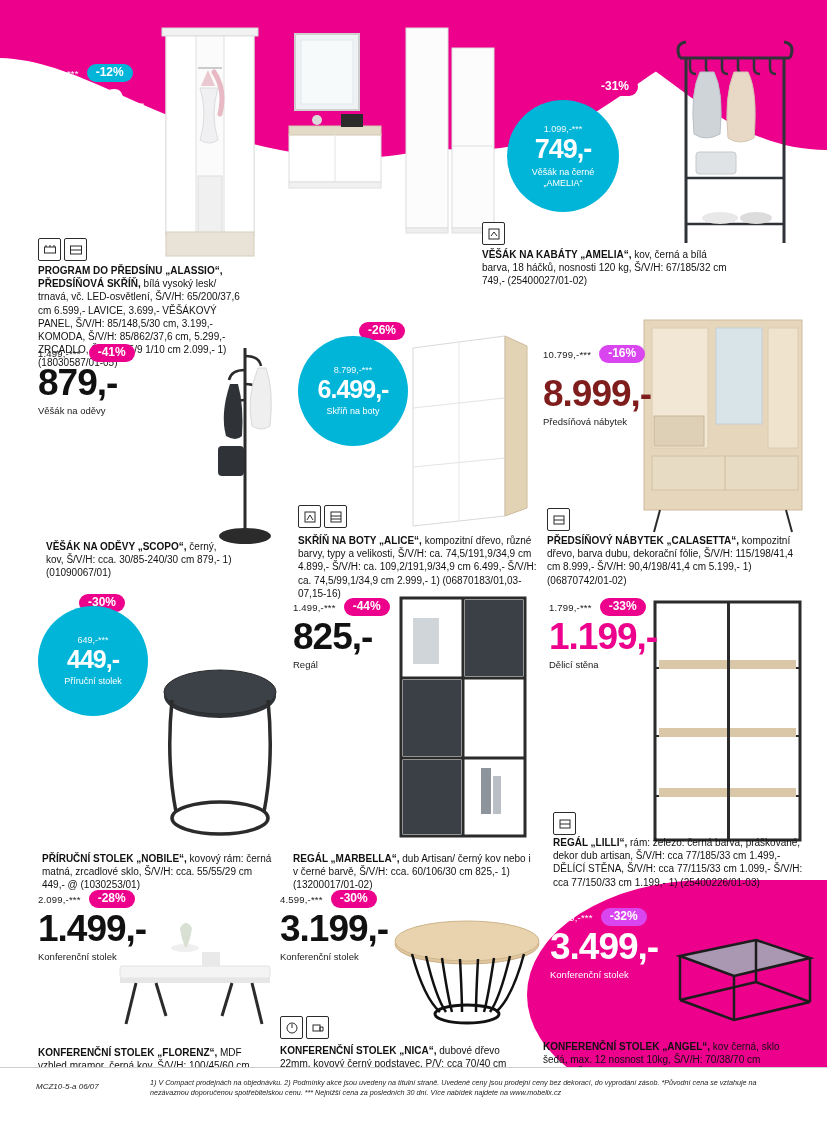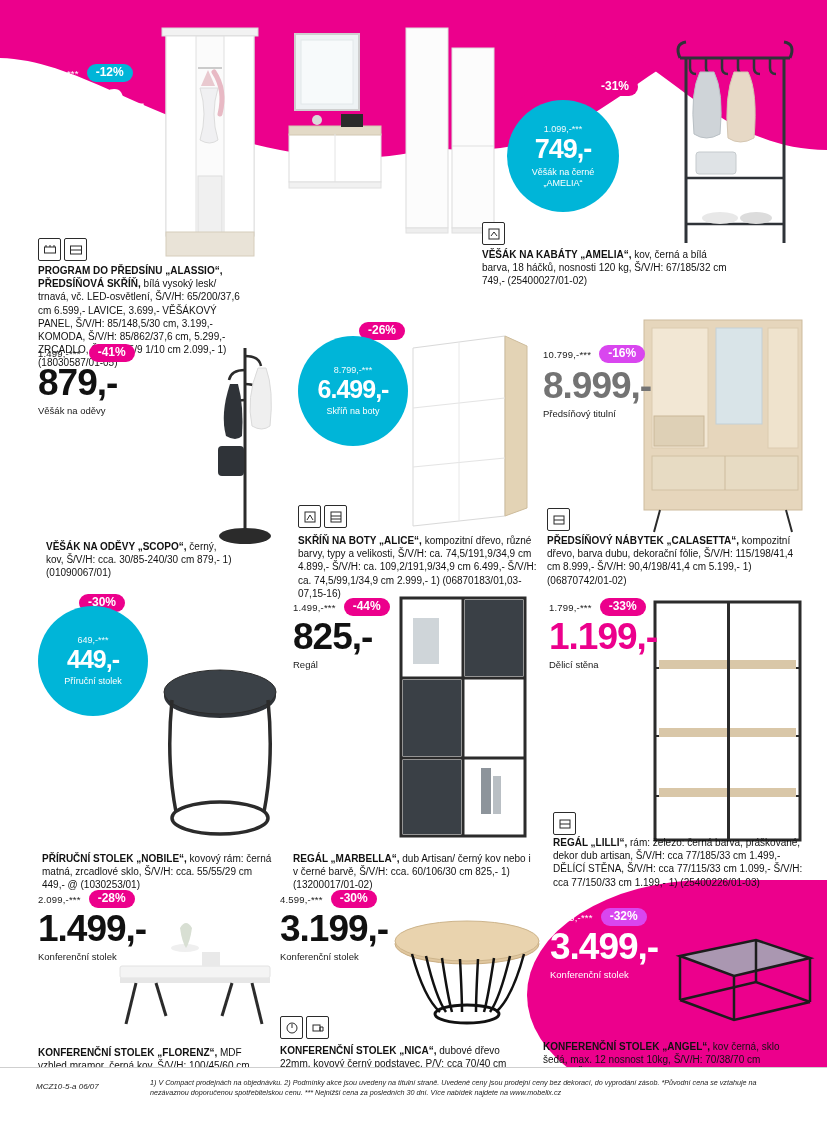--- a/index.html
+++ b/index.html
@@ -267,22 +267,22 @@
 
   <div class="abs desc" style="left:298px;top:534px;width:250px;">
     <b>SKŘÍŇ NA BOTY „ALICE“,</b><span> kompozitní dřevo, různé barvy, typy a velikosti, Š/V/H: ca. 74,5/191,9/34,9 cm 4.899,- Š/V/H: ca. 109,2/191,9/34,9 cm 6.499,- Š/V/H: ca. 74,5/99,1/34,9 cm 2.999,- 1) (06870183/01,03-07,15-16)</span>
   </div>
 
   <div class="abs z2" style="left:543px;top:345px;">
     <div style="display:flex;align-items:center;gap:8px;">
       <span class="oldprice">10.799,-***</span>
       <span class="badge cy">-16%</span>
     </div>
-    <div class="price big" style="color:#737373;margin-top:4px;">8.999,-</div>
-    <div class="caption-s" style="margin-top:4px;">Předsíňový titulní</div>
+    <div class="price big" style="color:#7f1d1d;margin-top:12px;">8.999,-</div>
+    <div class="caption-s" style="margin-top:4px;">Předsíňová nábytek</div>
   </div>
 
   <div class="abs" style="left:640px;top:316px;width:168px;height:222px;">
     <svg width="168" height="222" viewBox="0 0 168 222">
       <rect x="4" y="4" width="158" height="190" fill="#e6d6bc" stroke="#cdbb9d"></rect>
       <rect x="12" y="12" width="56" height="120" fill="#f2e7d4" stroke="#dccbb0"></rect>
       <rect x="76" y="12" width="46" height="96" fill="#d9e4e8" stroke="#c3d0d6"></rect>
       <rect x="128" y="12" width="30" height="120" fill="#efe3cd" stroke="#dccbb0"></rect>
       <rect x="12" y="140" width="146" height="34" fill="#e7dbc3" stroke="#d2c1a4"></rect>
       <line x1="85" y1="140" x2="85" y2="174" stroke="#cdbb9d"></line>

